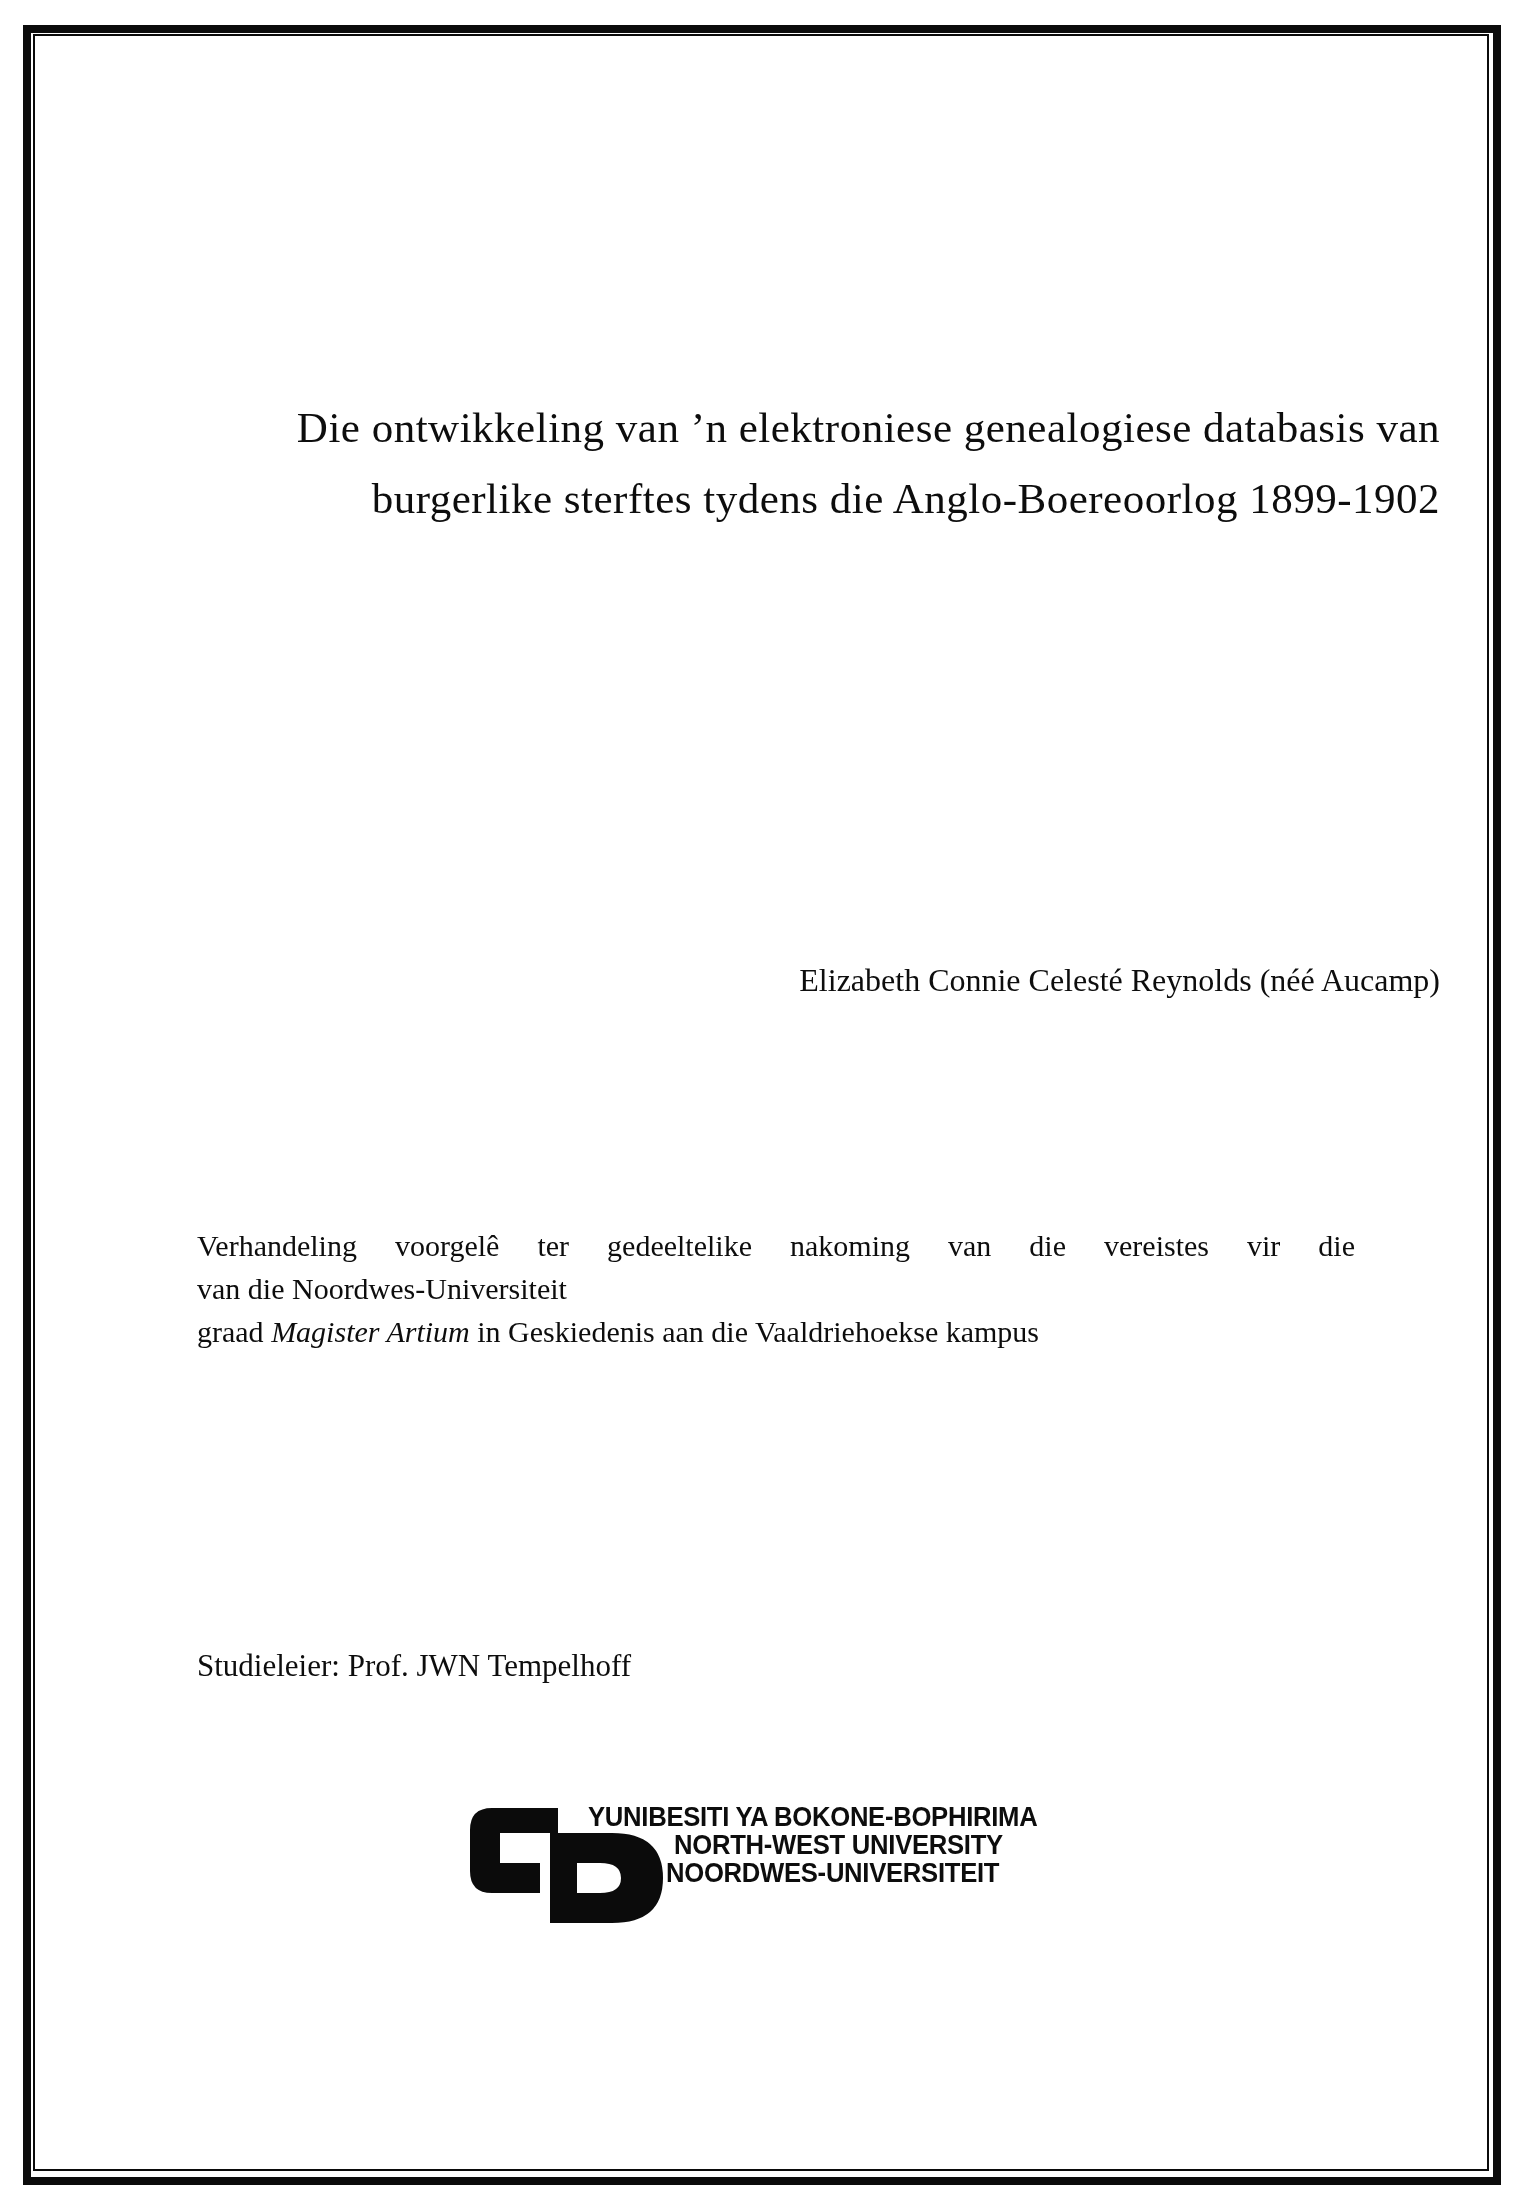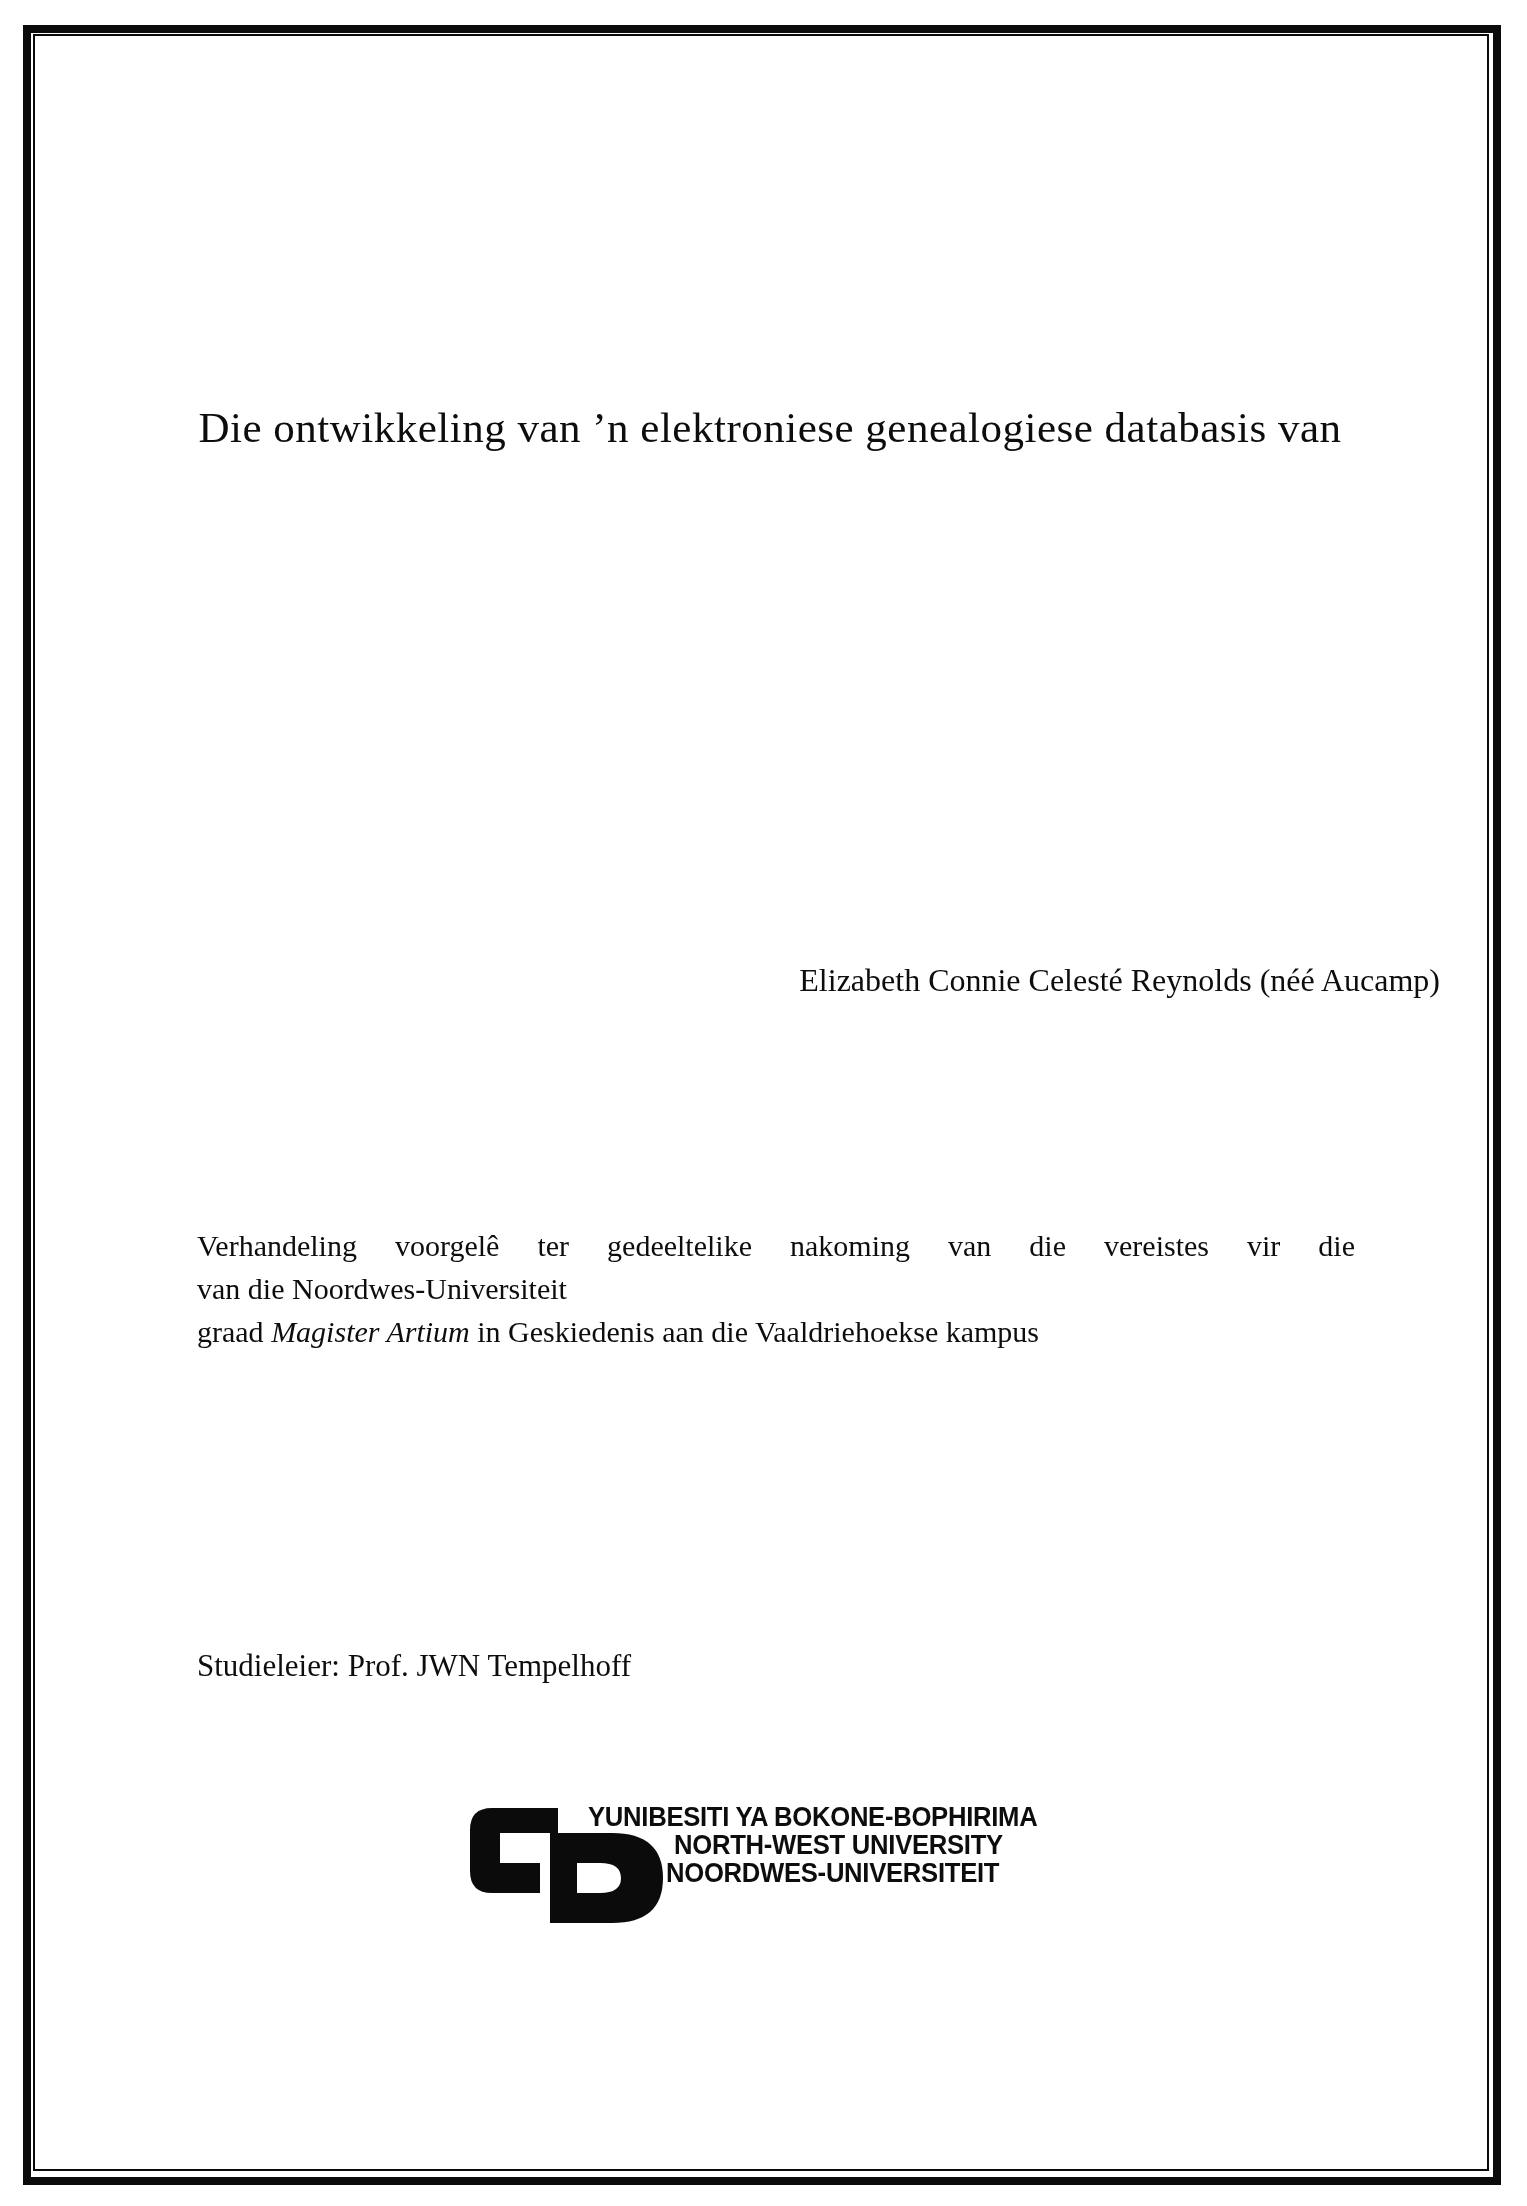--- a/index.html
+++ b/index.html
@@ -33,21 +33,21 @@
     width: 1456px;
     height: 2137px;
     border: 2px solid #0b0b0b;
     box-sizing: border-box;
   }
   .title-block {
     position: absolute;
     left: 100px;
     top: 392px;
     width: 1340px;
-    text-align: center;
+    text-align: right;
     font-size: 43px;
     line-height: 71px;
     letter-spacing: 0.5px;
   }
   .byline {
     position: absolute;
     left: 100px;
     top: 798px;
     width: 1340px;
     text-align: center;
@@ -115,20 +115,21 @@
 </head>
 <body>
 
 <div class="page">
 
   <div class="frame-outer"></div>
   <div class="frame-inner"></div>
 
   <div class="title-block">
     <div>Die ontwikkeling van ’n elektroniese genealogiese databasis van</div>
+    <div>burgerlike sterftes tydens die Anglo-Boereoorlog 1899-1902</div>
   </div>
 
 
   <div class="author">Elizabeth Connie Celesté Reynolds (néé Aucamp)</div>
 
   <div class="submission">
     <div class="justified">Verhandeling voorgelê ter gedeeltelike nakoming van die vereistes vir die</div>
     <div>van die Noordwes-Universiteit</div>
     <div><span>graad </span><span class="italic">Magister Artium</span><span> in Geskiedenis aan die Vaaldriehoekse kampus</span></div>
   </div>

